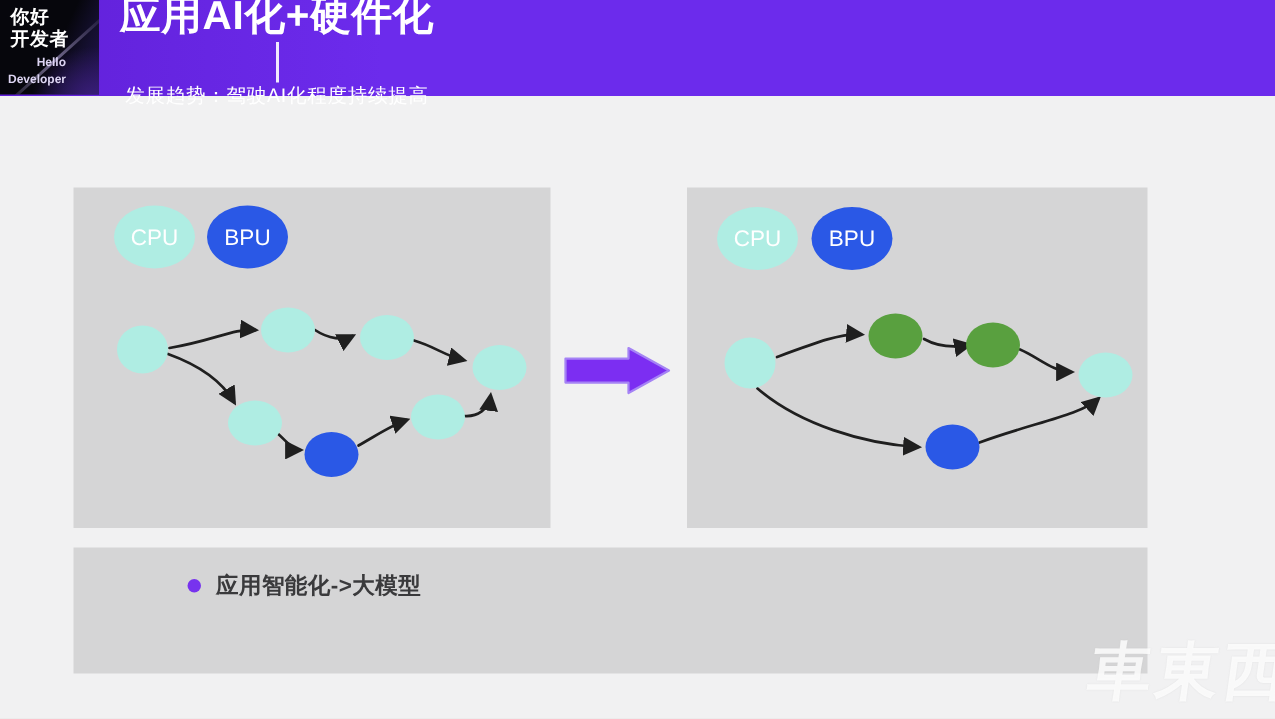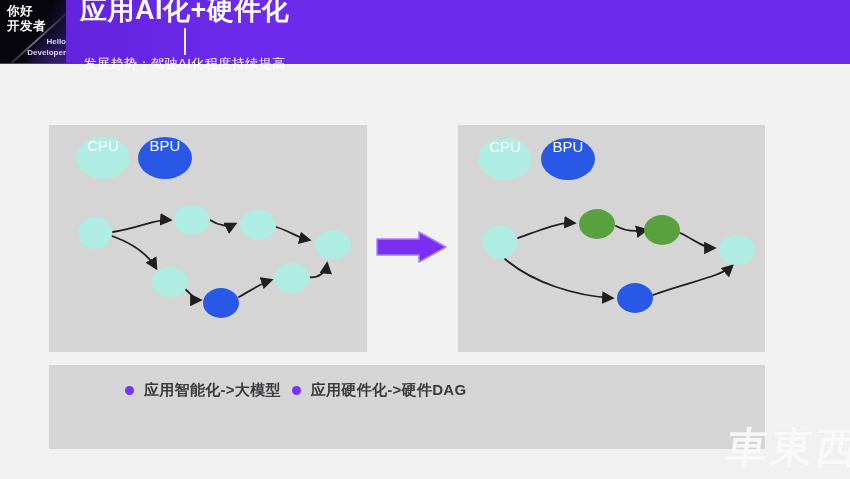--- a/index.html
+++ b/index.html
@@ -21,55 +21,55 @@
       linear-gradient(115deg,#06060C 55%,#140F2E 75%,#241356 100%);
     overflow:hidden;z-index:3;padding-left:22px;
   }
   .logo-streak{
     position:absolute;left:-14px;top:40px;width:100px;height:2px;
     background:linear-gradient(90deg,rgba(255,255,255,0),rgba(200,185,240,.55),rgba(255,255,255,0));
     transform:rotate(-42deg);
   }
   .logo-zh{position:absolute;left:7px;top:4px;color:#fff;font-weight:bold;
     font-size:12.5px;line-height:1.2;letter-spacing:.5px;}
-  .logo-en{position:absolute;right:0;bottom:5px;color:#DCD4F2;
+  .logo-en{position:absolute;right:22px;bottom:5px;color:#DCD4F2;
     font-size:8px;line-height:1.3;text-align:right;font-weight:bold;}
   .title-row{display:flex;align-items:center;margin-left:80px;flex-direction:column;}
   .page-title{color:#fff;font-size:27px;font-weight:bold;letter-spacing:.5px;}
   .title-sep{width:2px;height:27px;background:rgba(255,255,255,.9);margin:0 15px;}
   .page-subtitle{color:#fff;font-size:13px;font-weight:500;letter-spacing:.5px;}
 
   
   .panel{position:absolute;background:var(--c-panel);}
   .panel-left{left:49px;top:125px;width:318px;height:227px;}
   .panel-right{left:458px;top:125px;width:307px;height:227px;}
   .legend-chip{
     position:absolute;border-radius:50%;
-    display:flex;align-items:flex-start;justify-content:center;
+    display:flex;align-items:center;justify-content:center;
     color:#fff;font-size:15px;font-weight:500;
   }
   .bg-cpu{background:var(--c-cpu);}
   .bg-bpu{background:var(--c-bpu);}
   .bg-dsp{background:var(--c-dsp);}
   .graph-svg{position:absolute;left:0;top:0;}
   .fill-cpu{fill:var(--c-cpu);}
   .fill-bpu{fill:var(--c-bpu);}
   .fill-dsp{fill:var(--c-dsp);}
   .edge{fill:none;stroke:var(--c-edge);stroke-width:1.8;stroke-linecap:round;}
 
   
   .arrow-svg{position:absolute;left:374px;top:228px;}
   .fill-arrow{fill:var(--c-accent_arrow);stroke:#A583F5;stroke-width:1.5;stroke-linejoin:round;}
 
   
   .notes-bar{
     position:absolute;left:49px;top:365px;width:716px;height:84px;
     background:var(--c-panel);
   }
-  .notes-col{position:absolute;top:15px;display:flex;flex-direction:row;gap:11px;}
+  .notes-col{position:absolute;top:15px;display:flex;flex-direction:column;gap:11px;}
   .notes-col.left{left:76px;}
   .notes-col.right{left:479px;}
   .note-item{display:flex;align-items:center;height:21px;}
   .note-dot{width:9px;height:9px;border-radius:50%;background:var(--c-bullet);
     margin-right:10px;flex:0 0 auto;}
   .note-text{font-size:15px;color:#3A3A3C;font-weight:600;letter-spacing:.3px;}
 
   
   .watermark{
     position:absolute;left:726px;top:420px;
@@ -168,22 +168,18 @@
       <span>BPU</span>
     </div>
   </div>
 
   <div class="notes-bar">
     <div class="notes-col left">
       <div class="note-item">
         <span class="note-dot"></span>
         <span class="note-text">应用智能化-&gt;大模型</span>
       </div>
-      <div class="note-item">
-        <span class="note-dot"></span>
-        <span class="note-text">应用硬件化-&gt;硬件DAG</span>
-      </div>
     </div>
   </div>
 
   <div class="watermark">車東西</div>
 
 </div>
 
 </body></html>

